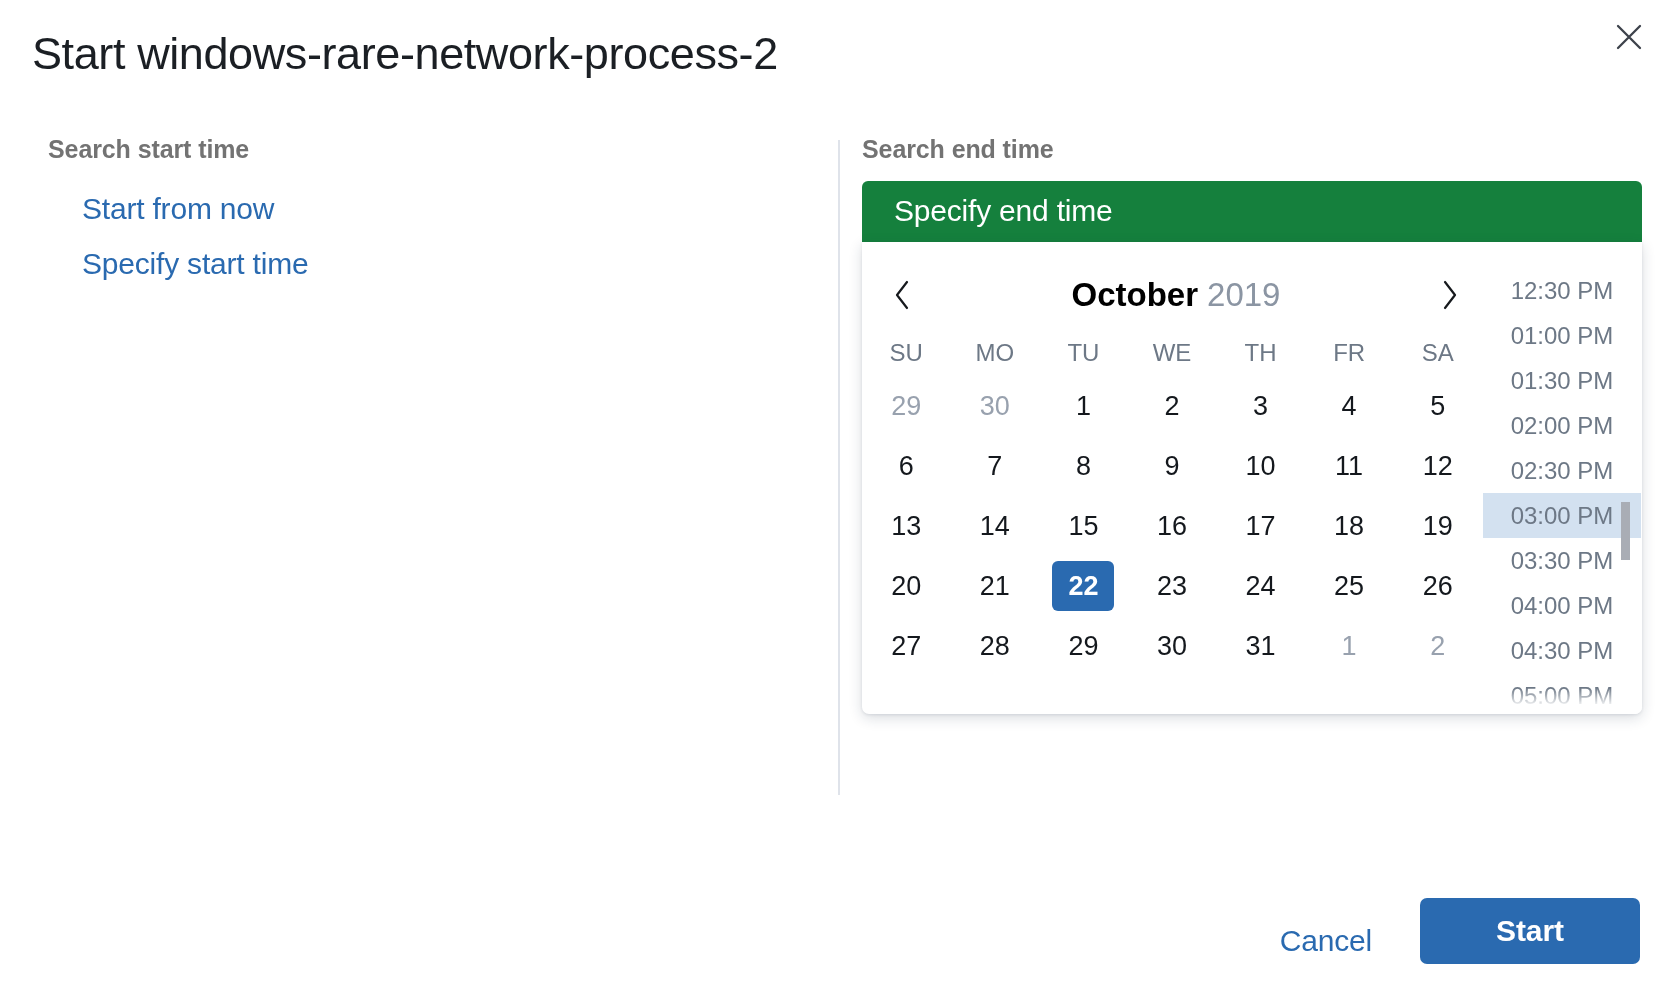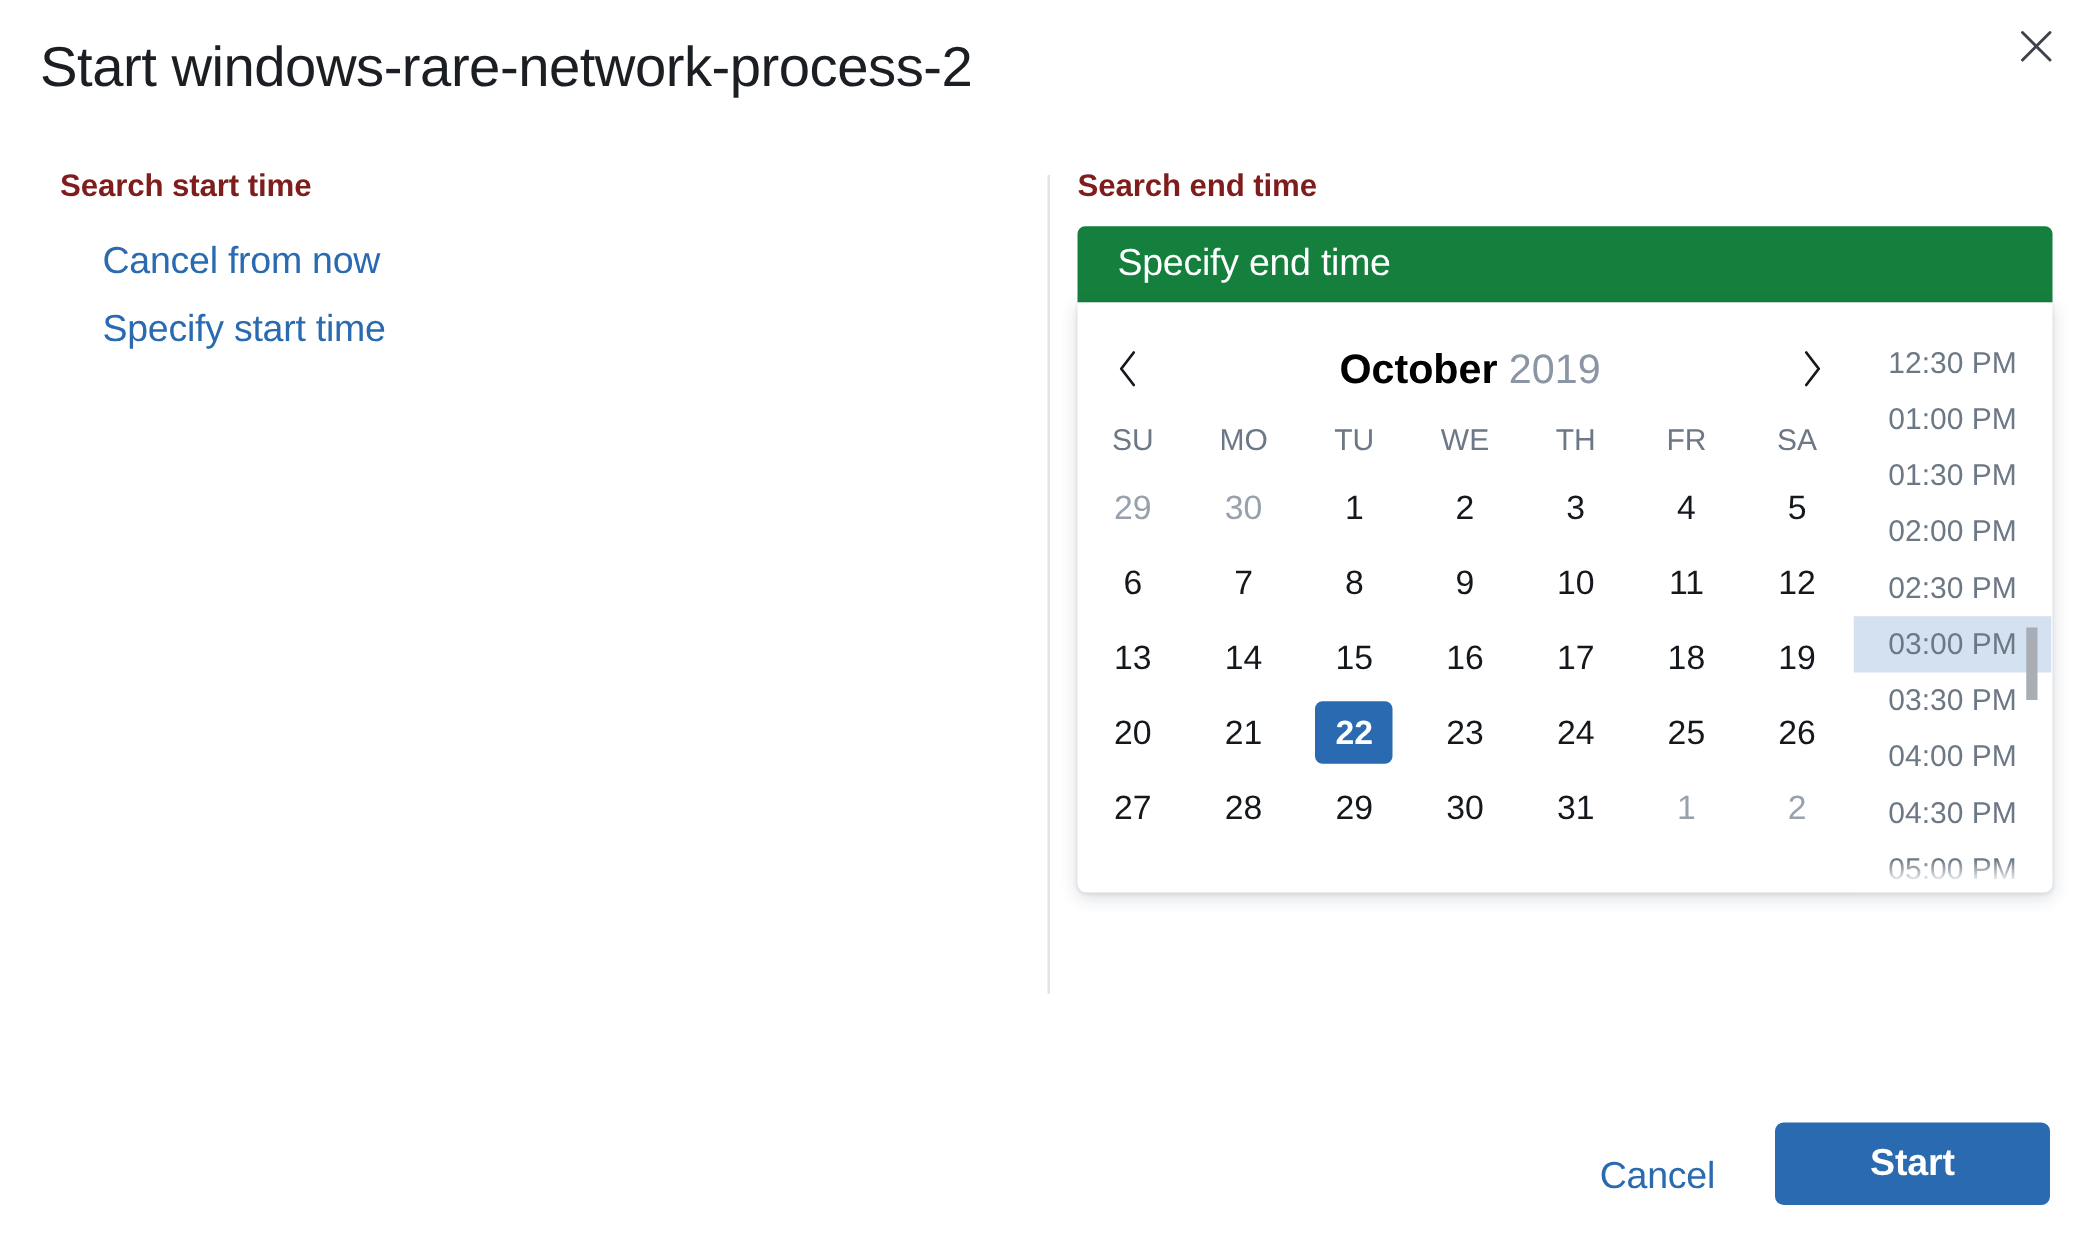--- a/index.html
+++ b/index.html
@@ -48,21 +48,21 @@
     left: 838px; top: 5px;
     width: 2px; height: 655px;
     background: #dfe3ea;
   }
   .col-left { position: absolute; left: 48px; top: 0; width: 760px; }
   .col-right { position: absolute; left: 862px; top: 0; width: 780px; }
 
   .section-heading {
     font-size: 25px;
     font-weight: bold;
-    color: #7f1d1d;
+    color: #737373;
     margin: 0 0 17px 0;
     letter-spacing: -0.1px;
   }
 
   .opt-row {
     display: block;
     font-size: 30px;
     color: #2a6ab0;
     padding: 10px 0 10px 34px;
     border-radius: 6px;
@@ -238,21 +238,21 @@
 
   <div class="dialog-title">Start windows-rare-network-process-2</div>
 
   <div class="columns">
     <div class="divider"></div>
 
     <div class="col-left">
       <div class="section-heading">Search start time</div>
 
       <div class="opt-row plain">
-        <span>Cancel from now</span>
+        <span>Start from now</span>
       </div>
       <div class="opt-row plain">
         <span>Specify start time</span>
       </div>
     </div>
 
     <div class="col-right">
       <div class="section-heading">Search end time</div>
 
 

